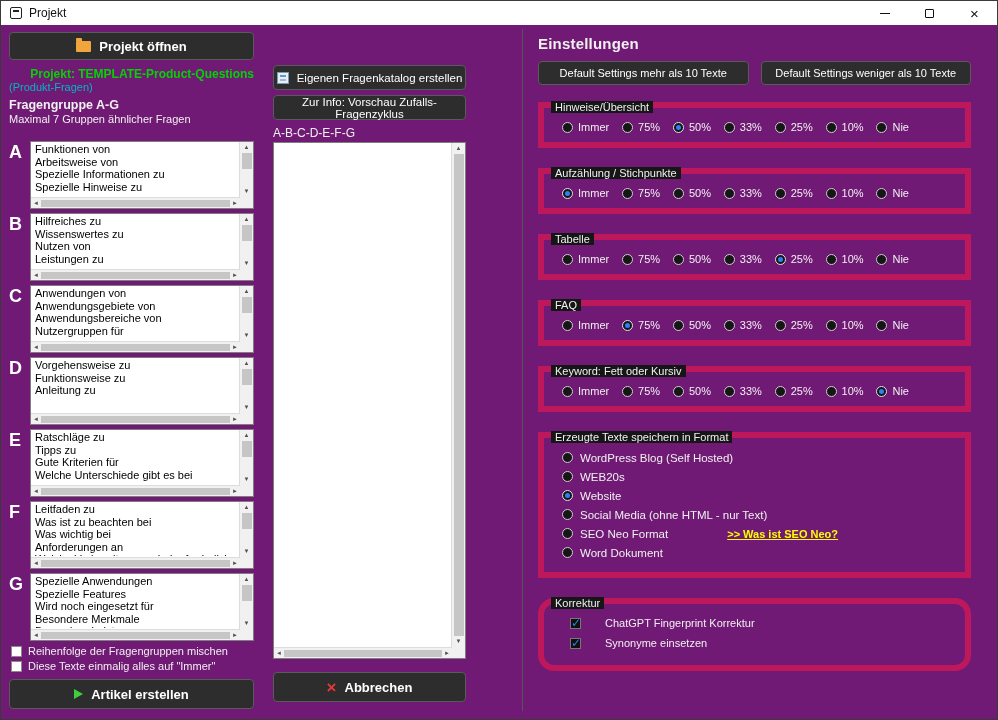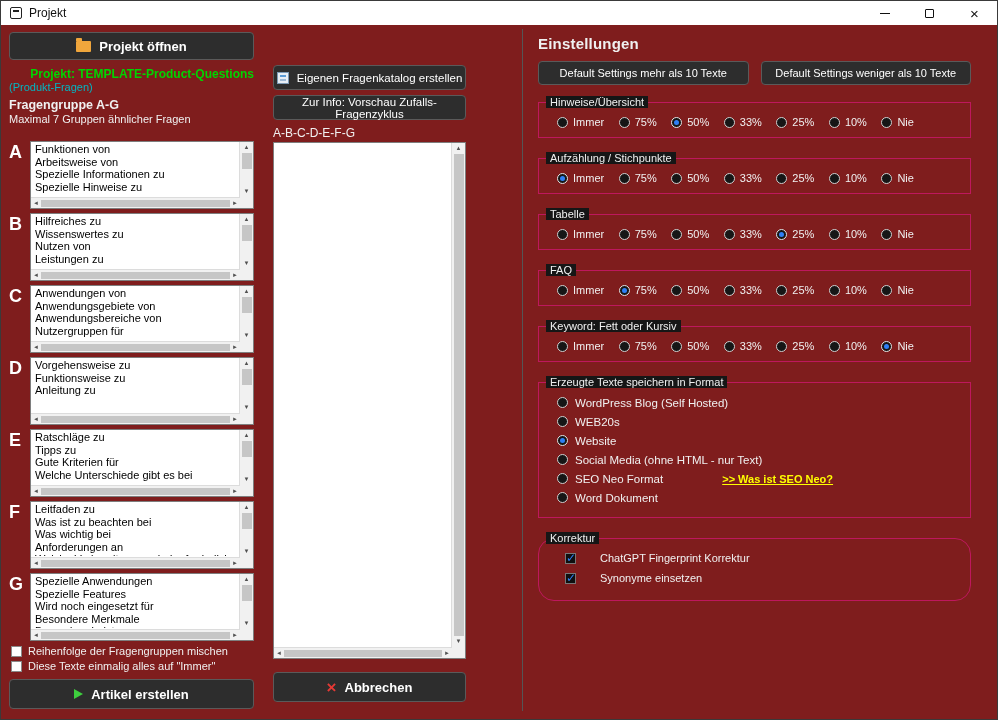--- a/index.html
+++ b/index.html
@@ -1,18 +1,18 @@
 <!DOCTYPE html>
 <html style="--project-green: #00d400; --project-cyan: #00b7c3; --accent-blue: #2f7ff5; --link-yellow: #ffff00; --cancel-red: #e53935; --play-green: #3ecf3e; --folder-yellow: #f0a63c;"><head>
 <meta charset="utf-8">
 <style>
   * { margin:0; padding:0; box-sizing:border-box; }
   html,body { width:998px; height:720px; }
   body { background:#161616; font-family:"Liberation Sans","DejaVu Sans",sans-serif; color:#f0f0f0; overflow:hidden; }
-  .window { position:relative; width:998px; height:720px; background:#7f1d1d; border:1px solid #3a3a3a; }
+  .window { position:relative; width:998px; height:720px; background:#701a75; border:1px solid #3a3a3a; }
 
   
   .titlebar { position:absolute; top:0; left:0; width:100%; height:24px; background:#ffffff; display:flex; align-items:center; z-index:5; }
   .app-icon { width:12px; height:12px; margin:0 7px 0 9px; border:1px solid #222; border-radius:2px; position:relative; }
   .app-icon::after { content:""; position:absolute; left:2px; top:2px; right:2px; height:2px; background:#222; }
   .title-text { font-size:12px; color:#111; }
   .win-controls { margin-left:auto; display:flex; height:100%; }
   .win-btn { width:45px; height:100%; display:flex; align-items:center; justify-content:center; color:#111; cursor:pointer; }
   .min-glyph { width:10px; height:1px; background:#111; display:block; }
   .max-glyph { width:9px; height:9px; border:1px solid #111; border-radius:1px; display:block; }
@@ -69,21 +69,21 @@
   .catalog-icon::after { content:""; position:absolute; top:6px; left:2px; right:2px; height:2px; background:#9db9d5; }
   .list-label { font-size:12px; line-height:14px; margin:6px 0 2px 0; }
   .middle-panel .btn-action { margin-top:13px; }
   .cancel-x { color:var(--cancel-red,#e53935); font-weight:bold; font-size:17px; line-height:1; }
 
   
   .divider { position:absolute; left:521px; top:28px; height:682px; width:1px; background:#555; }
   .right-panel { position:absolute; left:537px; top:34px; width:433px; }
   .settings-title { font-size:15px; font-weight:bold; margin-bottom:9px; letter-spacing:.2px; }
   .default-row { display:flex; gap:12px; margin-bottom:17px; }
-  .groupbox { position:relative; border:1px solid #be185d; margin-bottom:20px; padding:13px 10px 9px 10px; }
+  .groupbox { position:relative; border:6px solid #be185d; margin-bottom:20px; padding:13px 10px 9px 10px; }
   .legend { position:absolute; top:-7px; left:7px; background:#161616; padding:0 4px; font-size:11px; white-space:nowrap; }
   .radio-row { display:flex; justify-content:space-between; padding-left:8px; padding-right:46px; }
   .radio-item { display:flex; align-items:center; gap:5px; cursor:pointer; }
   .format-box { padding:14px 10px 6px 18px; }
   .v-radio { display:flex; align-items:flex-start; gap:7px; margin-bottom:7px; cursor:pointer; }
   .v-radio .radio-label { font-size:11.5px; }
   .seo-link { color:var(--link-yellow,#ffff00); text-decoration:underline; font-weight:bold; font-size:11px; margin-left:52px; cursor:pointer; }
   .korrektur-box { padding:13px 20px 8px 26px; margin-bottom:0;border-radius:16px; }
   .check-item { display:flex; align-items:flex-end; gap:24px; margin-bottom:8px; cursor:pointer; }
   .check-item .check-text { font-size:11px; }

